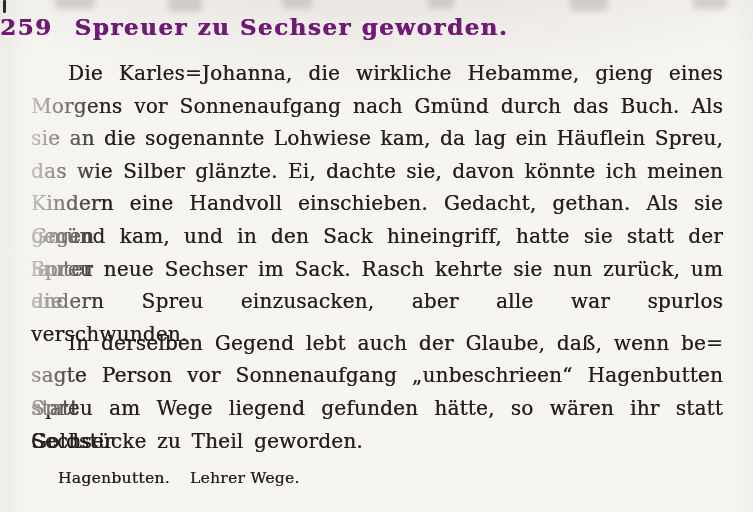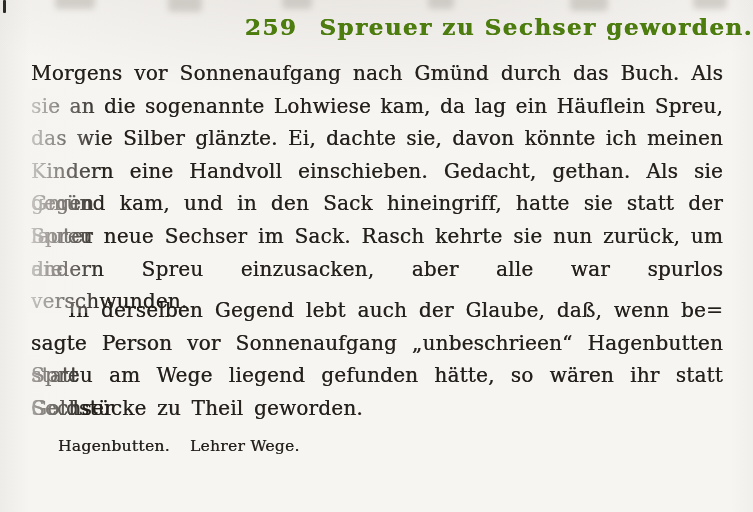--- a/index.html
+++ b/index.html
@@ -38,25 +38,25 @@
   }
   .fade-left2 {
     left: 24px; top: 355px; width: 62px; height: 60px;
     background: linear-gradient(to right, rgba(246,244,241,0.7), rgba(246,244,241,0));
     z-index: 3;
   }
 
   
   .title {
     margin: 0; padding-top: 13px;
-    text-align: right;
+    text-align: left;
     font-size: 23px; font-weight: bold;
     letter-spacing: 1.5px;
     text-shadow: 0.5px 0 0 currentColor;
-    color: #4d7c0f;
+    color: #701a75;
   }
   .title .num { margin-right: 22px; }
 
   
   .body-text {
     position: relative;
     margin: 17px 30px 0 31px;
     font-size: 20px;
     letter-spacing: 0.2px;
     text-shadow: 0.35px 0.25px 0 rgba(35,31,26,0.8);
@@ -92,20 +92,21 @@
 <div class="artifact smudge s2"></div>
 <div class="artifact smudge s3"></div>
 <div class="artifact smudge s4"></div>
 <div class="artifact smudge s5"></div>
 <div class="artifact smudge s6"></div>
 
 <h1 class="title"><span class="num">259</span><span>Spreuer zu Sechser geworden.</span></h1>
 
 <div class="body-text">
   <p class="para">
+    <span class="ln ln-first">Die Karles=Johanna, die wirkliche Hebamme, gieng eines</span>
     <span class="ln">Morgens vor Sonnenaufgang nach Gmünd durch das Buch. Als</span>
     <span class="ln">sie an die sogenannte Lohwiese kam, da lag ein Häuflein Spreu,</span>
     <span class="ln">das wie Silber glänzte. Ei, dachte sie, davon könnte ich meinen</span>
     <span class="ln">Kindern eine Handvoll einschieben. Gedacht, gethan. Als sie gegen</span>
     <span class="ln">Gmünd kam, und in den Sack hineingriff, hatte sie statt der Spreu</span>
     <span class="ln">lauter neue Sechser im Sack. Rasch kehrte sie nun zurück, um die</span>
     <span class="ln ln-last">andern Spreu einzusacken, aber alle war spurlos verschwunden.</span>
   </p>
   <p class="para">
     <span class="ln ln-first">In derselben Gegend lebt auch der Glaube, daß, wenn be=</span>

